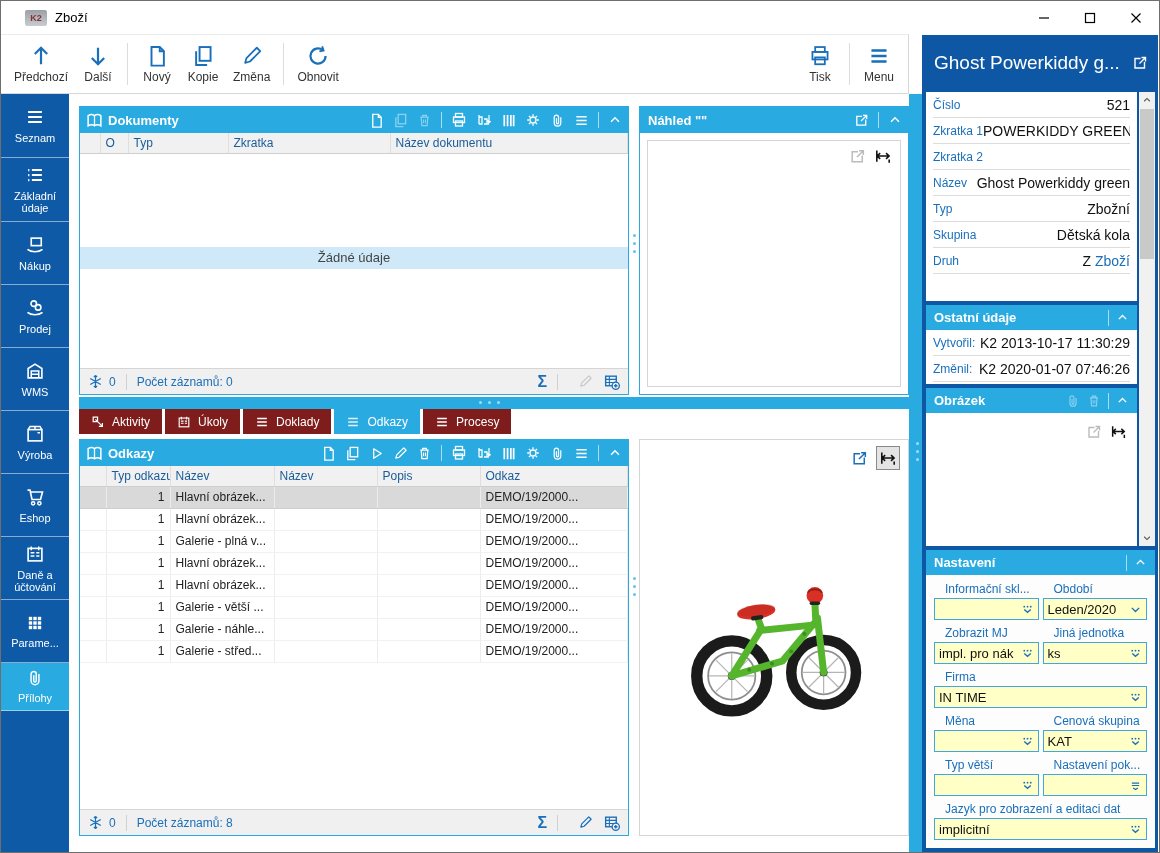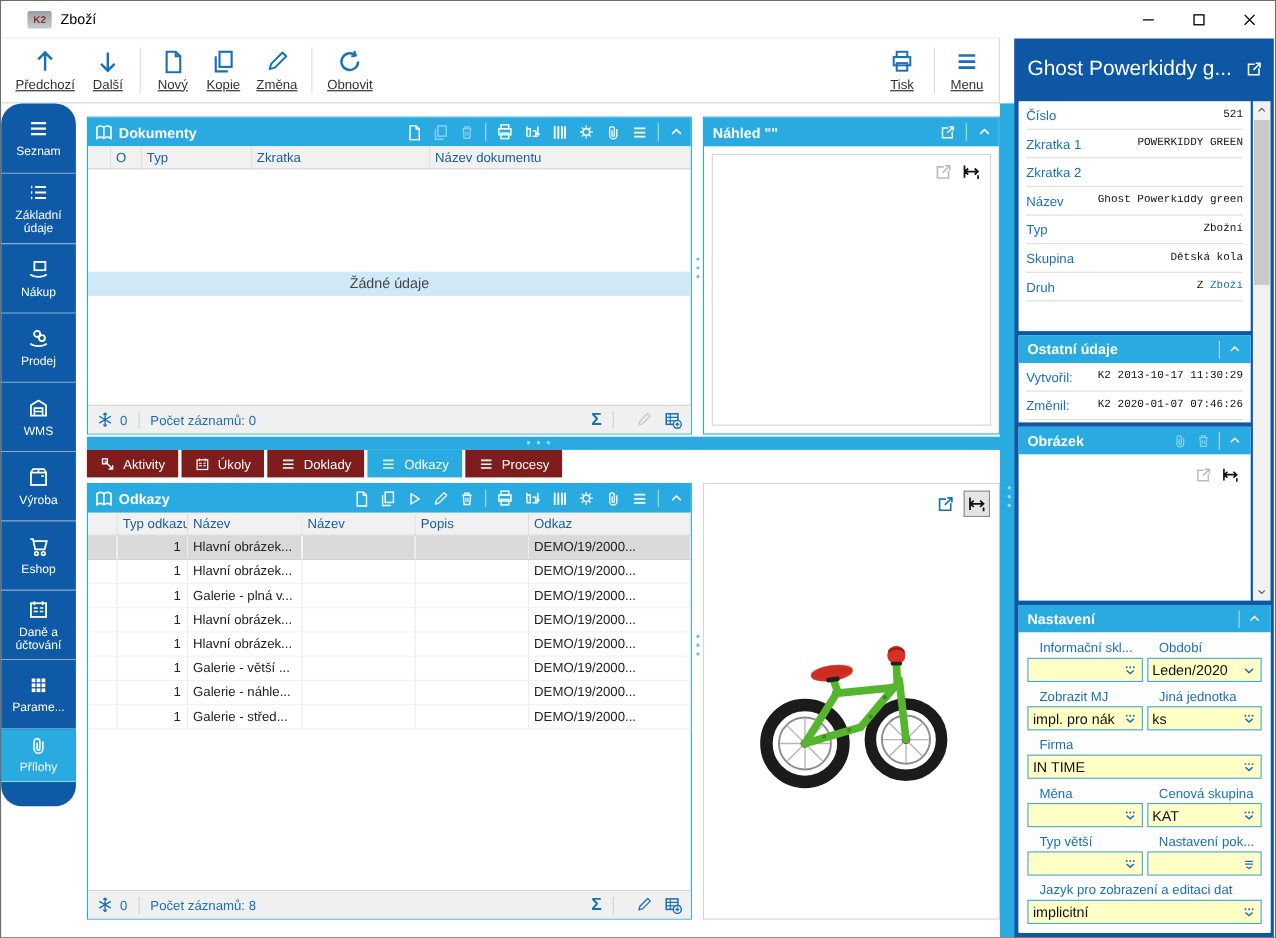--- a/index.html
+++ b/index.html
@@ -8,28 +8,28 @@
   .window { position:relative; width:1160px; height:853px; background:#fff; border:1px solid #6e6e6e; overflow:hidden; cursor:default; }
 
   
   .titlebar { position:absolute; left:0; top:0; width:100%; height:33px; background:#fff; display:flex; align-items:center; }
   .logo { margin-left:24px; width:22px; height:16px; background:linear-gradient(#9aa0a6,#c7ccd1); border-radius:2px; color:#8d2f2f; font-weight:bold; font-size:9px; display:flex; align-items:center; justify-content:center; letter-spacing:0; }
   .win-title { margin-left:8px; font-size:13px; color:#000; }
   .win-btns { margin-left:auto; display:flex; height:100%; }
   .win-btn { width:46px; height:100%; display:flex; align-items:center; justify-content:center; color:#000; }
 
   
-  .toolbar { position:absolute; left:0; top:33px; width:908px; height:60px; background:#fff; border-top:1px solid #ececec; border-bottom:1px solid #d8d8d8; border-right:1px solid #d8d8d8; display:flex; align-items:center; padding:0 6px;text-decoration:underline; }
+  .toolbar { position:absolute; left:0; top:33px; width:908px; height:60px; background:#fff; border-top:1px solid #ececec; border-bottom:1px solid #d8d8d8; border-right:1px solid #d8d8d8; display:flex; align-items:center; padding:0 6px; }
   .tbtn { min-width:46px; padding:0 7px; height:54px; display:flex; flex-direction:column; align-items:center; justify-content:center; gap:3px; color:#1a6fba; cursor:pointer; }
   .tbtn span { font-size:12px; color:#333; white-space:nowrap; }
   .tsep { width:1px; height:42px; background:#dcdcdc; margin:0 6px; }
   .tright { margin-left:auto; display:flex; align-items:center; }
 
   
-  .sidebar { position:absolute; left:0; top:93px; width:68px; height:639px; background:#0e5aa7;border-radius:19px; }
+  .sidebar { position:absolute; left:0; top:93px; width:68px; height:760px; background:#0e5aa7; }
   .sb-item { width:100%; display:flex; flex-direction:column; align-items:center; justify-content:center; gap:5px; color:#fff; border-bottom:1px solid rgba(255,255,255,.5); cursor:pointer; }
   .sb-item span { font-size:11px; line-height:12px; text-align:center; padding:0 2px; }
   .sb-item.active { background:#29abe2; }
   .sb-item svg { flex:none; }
 
   
   .panel { position:absolute; background:#fff; border:1px solid #29abe2; display:flex; flex-direction:column; }
   .p-head { height:26px; background:#29abe2; color:#fff; display:flex; align-items:center; padding:0 6px; flex:none; }
   .p-title { font-weight:bold; font-size:13px; margin-left:5px; }
   .p-icons { margin-left:auto; display:flex; align-items:center; gap:9px; }
@@ -74,21 +74,21 @@
 
   
   .rpanel { position:absolute; left:921px; top:34px; width:236px; height:819px; background:#0e57a4; }
   .rp-title { height:56px; display:flex; align-items:center; color:#fff; padding:0 10px 0 12px; }
   .rp-title b { font-weight:normal; font-size:19px; white-space:nowrap; overflow:hidden; flex:1; }
   .sec { position:absolute; background:#fff; display:flex; flex-direction:column; }
   .sec-h { height:25px; background:#29abe2; color:#fff; font-weight:bold; font-size:13px; display:flex; align-items:center; padding:0 8px; flex:none; }
   .sec-h .p-icons { gap:7px; }
   .kv { display:flex; align-items:center; height:26px; border-bottom:1px solid #dcdcdc; margin:0 7px; }
   .kv .k { color:#1a6fba; font-size:12px; white-space:nowrap; }
-  .kv .v { margin-left:auto; color:#111; font-size:10px; white-space:nowrap; overflow:hidden;font-family:Liberation Mono, monospace; }
+  .kv .v { margin-left:auto; color:#111; font-size:14px; white-space:nowrap; overflow:hidden; }
   .kv .v a { color:#1a6fba; text-decoration:none; cursor:pointer; }
   .rp-scrollbar { position:absolute; left:217px; top:57px; width:16px; height:454px; background:#f1f1f1; }
   .rp-scrollbar .arr { position:absolute; left:0; width:16px; height:16px; display:flex; align-items:center; justify-content:center; color:#555; }
   .rp-scrollbar .thumb { position:absolute; left:1px; top:17px; width:14px; height:150px; background:#c9c9c9; }
 
   
   .form { padding:7px 8px 0 8px; background:#fdfdfd; flex:1; overflow:hidden; }
   .frow { display:flex; gap:4px; margin-bottom:6px; }
   .fld { display:flex; flex-direction:column; flex:1; min-width:0; }
   .fld label { color:#1a6fba; font-size:12px; margin:0 0 2px 11px; white-space:nowrap; overflow:hidden; }

